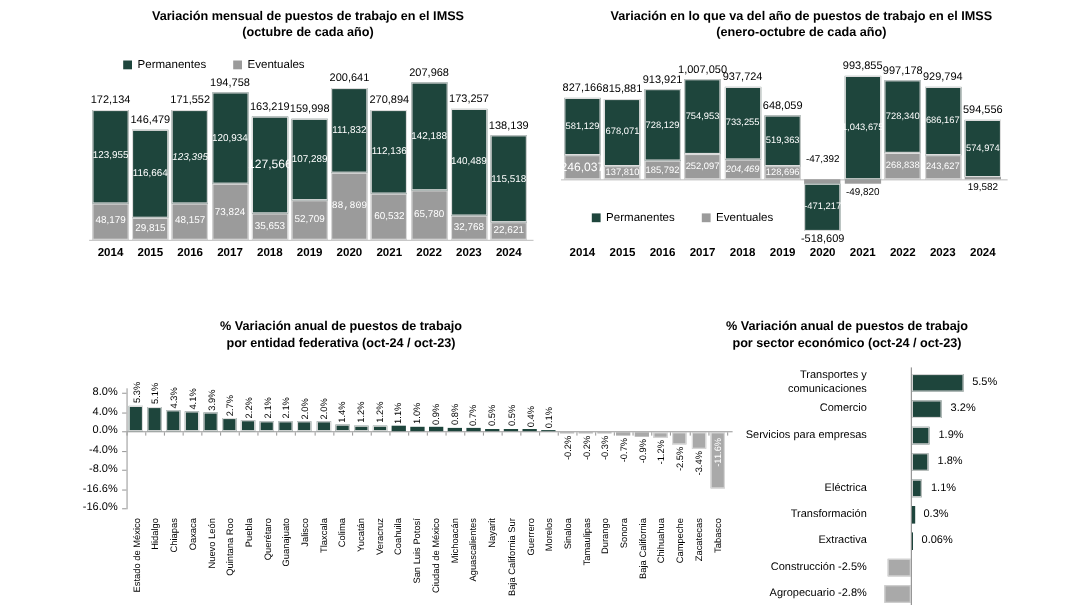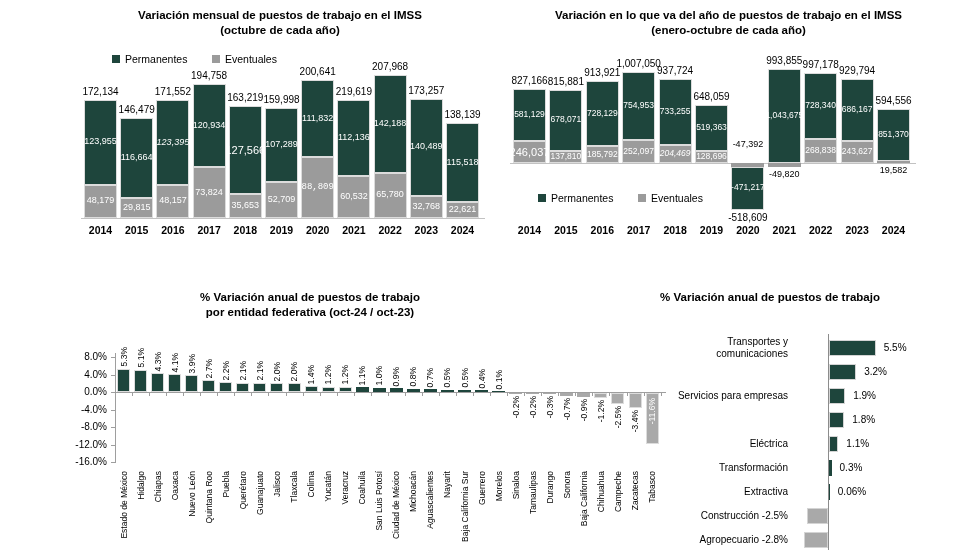--- a/index.html
+++ b/index.html
@@ -82,21 +82,21 @@
       <div class="seg" style="left: 301.2px; top: 157.077px; width: 33px; height: 60.923px; background: rgb(155, 155, 155);"></div>
       <div class="seglab" style="left: 291.2px; top: 182px; width: 53px; font-size: 9px; font-family: Liberation Mono, monospace;">88,809</div>
       <div class="seg" style="left: 301.2px; top: 80.3603px; width: 33px; height: 76.7168px; background: rgb(30, 69, 60);"></div>
       <div class="seglab" style="left: 291.2px; top: 112.719px; width: 53px; font-size: 9px;">111,832</div>
       <div class="totlab" style="left: 284.2px; top: 66.3603px; width: 67px;">200,641</div>
       <div class="yearlab" style="left: 292.2px; top: 224px; width: 51px;">2020</div>
       <div class="seg" style="left: 337.4px; top: 176.475px; width: 33px; height: 41.525px; background: rgb(155, 155, 155);"></div>
       <div class="seglab" style="left: 327.4px; top: 191.238px; width: 53px; font-size: 9px;">60,532</div>
       <div class="seg" style="left: 337.4px; top: 99.5498px; width: 33px; height: 76.9253px; background: rgb(30, 69, 60);"></div>
       <div class="seglab" style="left: 327.4px; top: 132.012px; width: 53px; font-size: 9px;">112,136</div>
-      <div class="totlab" style="left: 320.4px; top: 85.5498px; width: 67px;">219,619</div>
+      <div class="totlab" style="left: 320.4px; top: 85.5498px; width: 67px;">270,894</div>
       <div class="yearlab" style="left: 328.4px; top: 224px; width: 51px;">2021</div>
       <div class="seg" style="left: 373.6px; top: 172.875px; width: 33px; height: 45.1251px; background: rgb(155, 155, 155);"></div>
       <div class="seglab" style="left: 363.6px; top: 189.437px; width: 53px; font-size: 9px;">65,780</div>
       <div class="seg" style="left: 373.6px; top: 75.334px; width: 33px; height: 97.541px; background: rgb(30, 69, 60);"></div>
       <div class="seglab" style="left: 363.6px; top: 118.104px; width: 53px; font-size: 9px;">142,188</div>
       <div class="totlab" style="left: 356.6px; top: 61.334px; width: 67px;">207,968</div>
       <div class="yearlab" style="left: 364.6px; top: 224px; width: 51px;">2022</div>
       <div class="seg" style="left: 409.8px; top: 195.521px; width: 33px; height: 22.4788px; background: rgb(155, 155, 155);"></div>
       <div class="seglab" style="left: 399.8px; top: 200.761px; width: 53px; font-size: 9px;">32,768</div>
       <div class="seg" style="left: 409.8px; top: 99.1457px; width: 33px; height: 96.3755px; background: rgb(30, 69, 60);"></div>
@@ -181,42 +181,42 @@
       <div class="yearlab" style="left: 309.2px; top: 224px; width: 51px;">2022</div>
       <div class="seg" style="left: 354.6px; top: 141.074px; width: 33px; height: 21.9264px; background: rgb(155, 155, 155);"></div>
       <div class="seglab" style="left: 344.6px; top: 146.037px; width: 53px; font-size: 8.5px;">243,627</div>
       <div class="seg" style="left: 354.6px; top: 79.3185px; width: 33px; height: 61.755px; background: rgb(30, 69, 60);"></div>
       <div class="seglab" style="left: 344.6px; top: 104.196px; width: 53px; font-size: 8.5px;">686,167</div>
       <div class="totlab" style="left: 337.6px; top: 65.3185px; width: 67px;">929,794</div>
       <div class="yearlab" style="left: 345.6px; top: 224px; width: 51px;">2023</div>
       <div class="seg" style="left: 391px; top: 161.238px; width: 33px; height: 1.76238px; background: rgb(155, 155, 155); border: none;"></div>
       <div class="outlab" style="left: 379px; top: 165px; width: 57px;">19,582</div>
       <div class="seg" style="left: 391px; top: 109.49px; width: 33px; height: 51.7477px; background: rgb(30, 69, 60);"></div>
-      <div class="seglab" style="left: 381px; top: 129.364px; width: 53px; font-size: 8.5px;">851,370</div>
+      <div class="seglab" style="left: 381px; top: 129.364px; width: 53px; font-size: 8.5px;">574,974</div>
       <div class="totlab" style="left: 374px; top: 95.49px; width: 67px;">594,556</div>
       <div class="yearlab" style="left: 382px; top: 224px; width: 51px;">2024</div>
     </section>
 
   <section class="chart" id="sec2" style="left:60px;top:282px;width:625px;height:276px">
     <h2 class="ctitle" style="left:40px;top:8px;width:420px">
       <span>% Variación anual de puestos de trabajo</span><br>
       <span>por entidad federativa (oct-24 / oct-23)</span>
     </h2>
   <div class="vline" style="left: 55px; top: 71px; height: 110px;"></div>
       <div class="ytick" style="left: 0px; top: 69px; width: 47px;">8.0%</div>
       <div class="hline" style="left: 51px; top: 75px; width: 4px; background: rgb(158, 158, 158);"></div>
       <div class="ytick" style="left: 0px; top: 86.5px; width: 47px;">4.0%</div>
       <div class="hline" style="left: 51px; top: 92.5px; width: 4px; background: rgb(158, 158, 158);"></div>
       <div class="ytick" style="left: 0px; top: 104px; width: 47px;">0.0%</div>
       <div class="hline" style="left: 51px; top: 110px; width: 4px; background: rgb(158, 158, 158);"></div>
       <div class="ytick" style="left: 0px; top: 121.5px; width: 47px;">-4.0%</div>
       <div class="hline" style="left: 51px; top: 127.5px; width: 4px; background: rgb(158, 158, 158);"></div>
       <div class="ytick" style="left: 0px; top: 139px; width: 47px;">-8.0%</div>
       <div class="hline" style="left: 51px; top: 145px; width: 4px; background: rgb(158, 158, 158);"></div>
-      <div class="ytick" style="left: 0px; top: 156.5px; width: 47px;">-12.0%</div>
+      <div class="ytick" style="left: 0px; top: 156.5px; width: 47px;">-16.6%</div>
       <div class="hline" style="left: 51px; top: 162.5px; width: 4px; background: rgb(158, 158, 158);"></div>
       <div class="ytick" style="left: 0px; top: 174px; width: 47px;">-16.0%</div>
       <div class="hline" style="left: 51px; top: 180px; width: 4px; background: rgb(158, 158, 158);"></div>
       <div class="hline" style="left: 55px; top: 110px; width: 550.6px; background: rgb(158, 158, 158);"></div>
       <div class="seg" style="left: 57px; top: 86.8125px; width: 13px; height: 23.1875px; background: rgb(30, 69, 60);"></div>
       <div class="vline" style="left: 55px; top: 111px; height: 3px;"></div>
       <div class="vtext" style="left: 57.5px; bottom: 191.188px;">5.3%</div>
       <div class="vtext" style="left: 57.5px; top: 189px;">Estado de México</div>
       <div class="seg" style="left: 74.05px; top: 87.6875px; width: 13px; height: 22.3125px; background: rgb(30, 69, 60);"></div>
       <div class="vline" style="left: 72.05px; top: 111px; height: 3px;"></div>
@@ -341,25 +341,27 @@
       <div class="seg" style="left: 585.55px; top: 111px; width: 13px; height: 50.75px; background: rgb(169, 169, 169);"></div>
       <div class="vline" style="left: 583.55px; top: 111px; height: 3px;"></div>
       <div class="vtext" style="left: 586.05px; top: 116px; color: rgb(255, 255, 255);">-11.6%</div>
       <div class="vtext" style="left: 586.05px; top: 189px;">Tabasco</div>
       <div class="vline" style="left: 600.6px; top: 111px; height: 3px;"></div>
     </section>
 
   <section class="chart" id="sec3" style="left:640px;top:282px;width:331px;height:276px">
     <h2 class="ctitle" style="left:0;top:8px;width:260px">
       <span>% Variación anual de puestos de trabajo</span><br>
+      <span>por sector económico (oct-24 / oct-23)</span>
     </h2>
   <div class="vline" style="left: 188px; top: 52px; height: 216px; background: rgb(140, 140, 140);"></div>
       <div class="hlbl" style="left: 30px; top: 53px; width: 118px; height: 26px;">Transportes y comunicaciones</div>
       <div class="hbar" style="left: 189px; top: 58px; width: 46.75px; height: 16px; background: rgb(30, 69, 60);"></div>
       <div class="hval" style="left: 243.75px; top: 60px;">5.5%</div>
+      <div class="hlbl" style="left: 30px; top: 77px; width: 118px; height: 26px;">Comercio</div>
       <div class="hbar" style="left: 189px; top: 82px; width: 27.2px; height: 16px; background: rgb(30, 69, 60);"></div>
       <div class="hval" style="left: 224.2px; top: 84px;">3.2%</div>
       <div class="hlbl" style="left: 30px; top: 101px; width: 118px; height: 26px;">Servicios para empresas</div>
       <div class="hbar" style="left: 189px; top: 106px; width: 16.15px; height: 16px; background: rgb(30, 69, 60);"></div>
       <div class="hval" style="left: 213.15px; top: 108px;">1.9%</div>
       <div class="hbar" style="left: 189px; top: 130px; width: 15.3px; height: 16px; background: rgb(30, 69, 60);"></div>
       <div class="hval" style="left: 212.3px; top: 132px;">1.8%</div>
       <div class="hlbl" style="left: 30px; top: 149px; width: 118px; height: 26px;">Eléctrica</div>
       <div class="hbar" style="left: 189px; top: 154px; width: 9.35px; height: 16px; background: rgb(30, 69, 60);"></div>
       <div class="hval" style="left: 206.35px; top: 156px;">1.1%</div>

